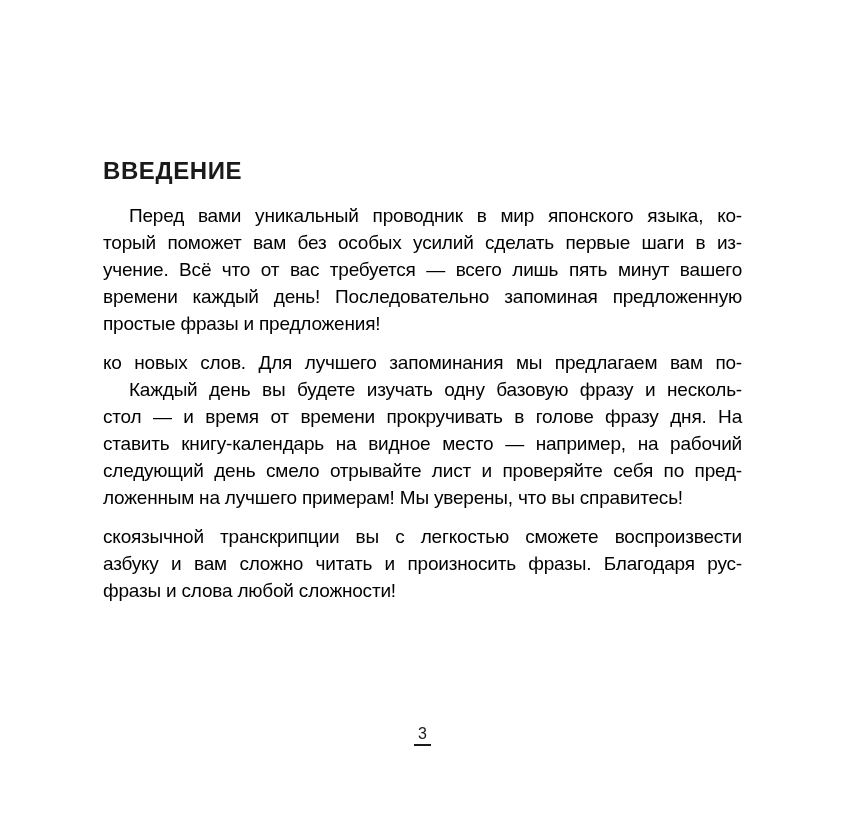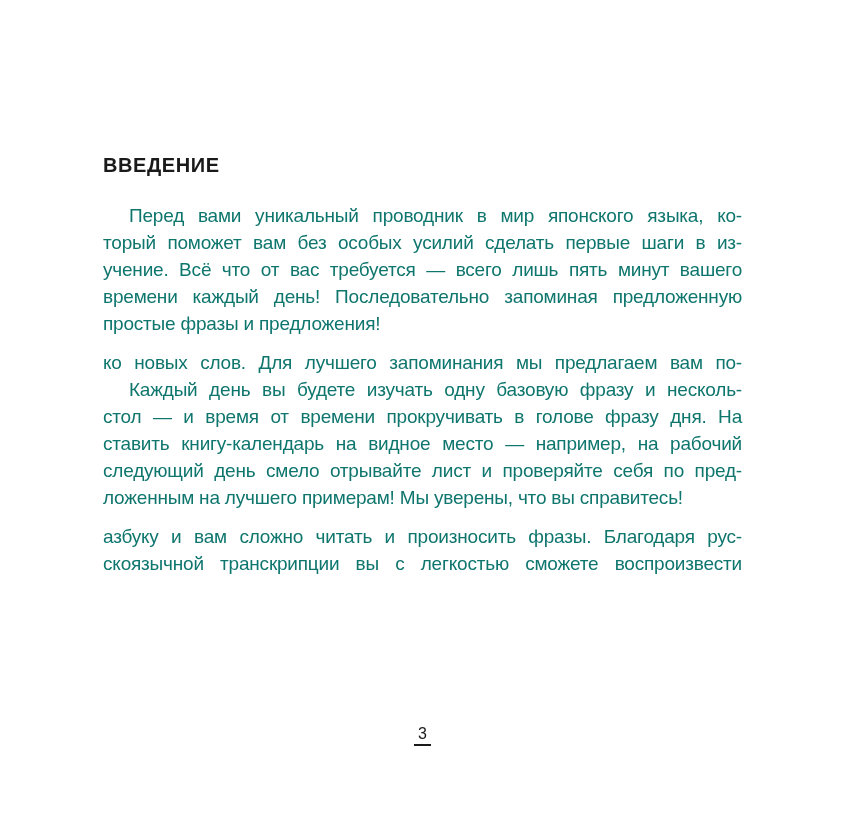--- a/index.html
+++ b/index.html
@@ -13,34 +13,34 @@
     height: 815px;
     background: #ffffff;
     color: #1a1a1a;
     font-family: "Liberation Sans", "DejaVu Sans", sans-serif;
     overflow: hidden;
   }
   .title {
     position: absolute;
     left: 103px;
     top: 141px;
-    font-size: 20px;
+    font-size: 24px;
     font-weight: 700;
     letter-spacing: 0.6px;
     color: #1a1a1a;
   }
   .content {
     position: absolute;
     left: 103px;
     top: 202px;
     width: 639px;
     font-size: 19px;
     line-height: 27px;
     letter-spacing: -0.2px;
-    color: #0f766e;
+    color: #000000;
   }
   .paragraph {
     margin: 0 0 12px 0;
   }
   .line {
     text-align: justify;
     text-align-last: justify;
   }
   .line.first {
     text-indent: 26px;
@@ -83,22 +83,23 @@
     <div class="paragraph">
       <div class="line">ко новых слов. Для лучшего запоминания мы предлагаем вам по-</div>
       <div class="line first">Каждый день вы будете изучать одну базовую фразу и несколь-</div>
       <div class="line">стол — и время от времени прокручивать в голове фразу дня. На</div>
       <div class="line">ставить книгу-календарь на видное место — например, на рабочий</div>
       <div class="line">следующий день смело отрывайте лист и проверяйте себя по пред-</div>
       <div class="line last">ложенным на лучшего примерам! Мы уверены, что вы справитесь!</div>
     </div>
 
     <div class="paragraph">
+      <div class="line">скоязычной транскрипции вы с легкостью сможете воспроизвести</div>
       <div class="line">азбуку и вам сложно читать и произносить фразы. Благодаря рус-</div>
-      <div class="line">скоязычной транскрипции вы с легкостью сможете воспроизвести</div>
+      <div class="line last">фразы и слова любой сложности!</div>
     </div>
 
   </div>
 
   <div class="footer">
     <span class="page-number">3</span>
   </div>
 
 </div>
 

